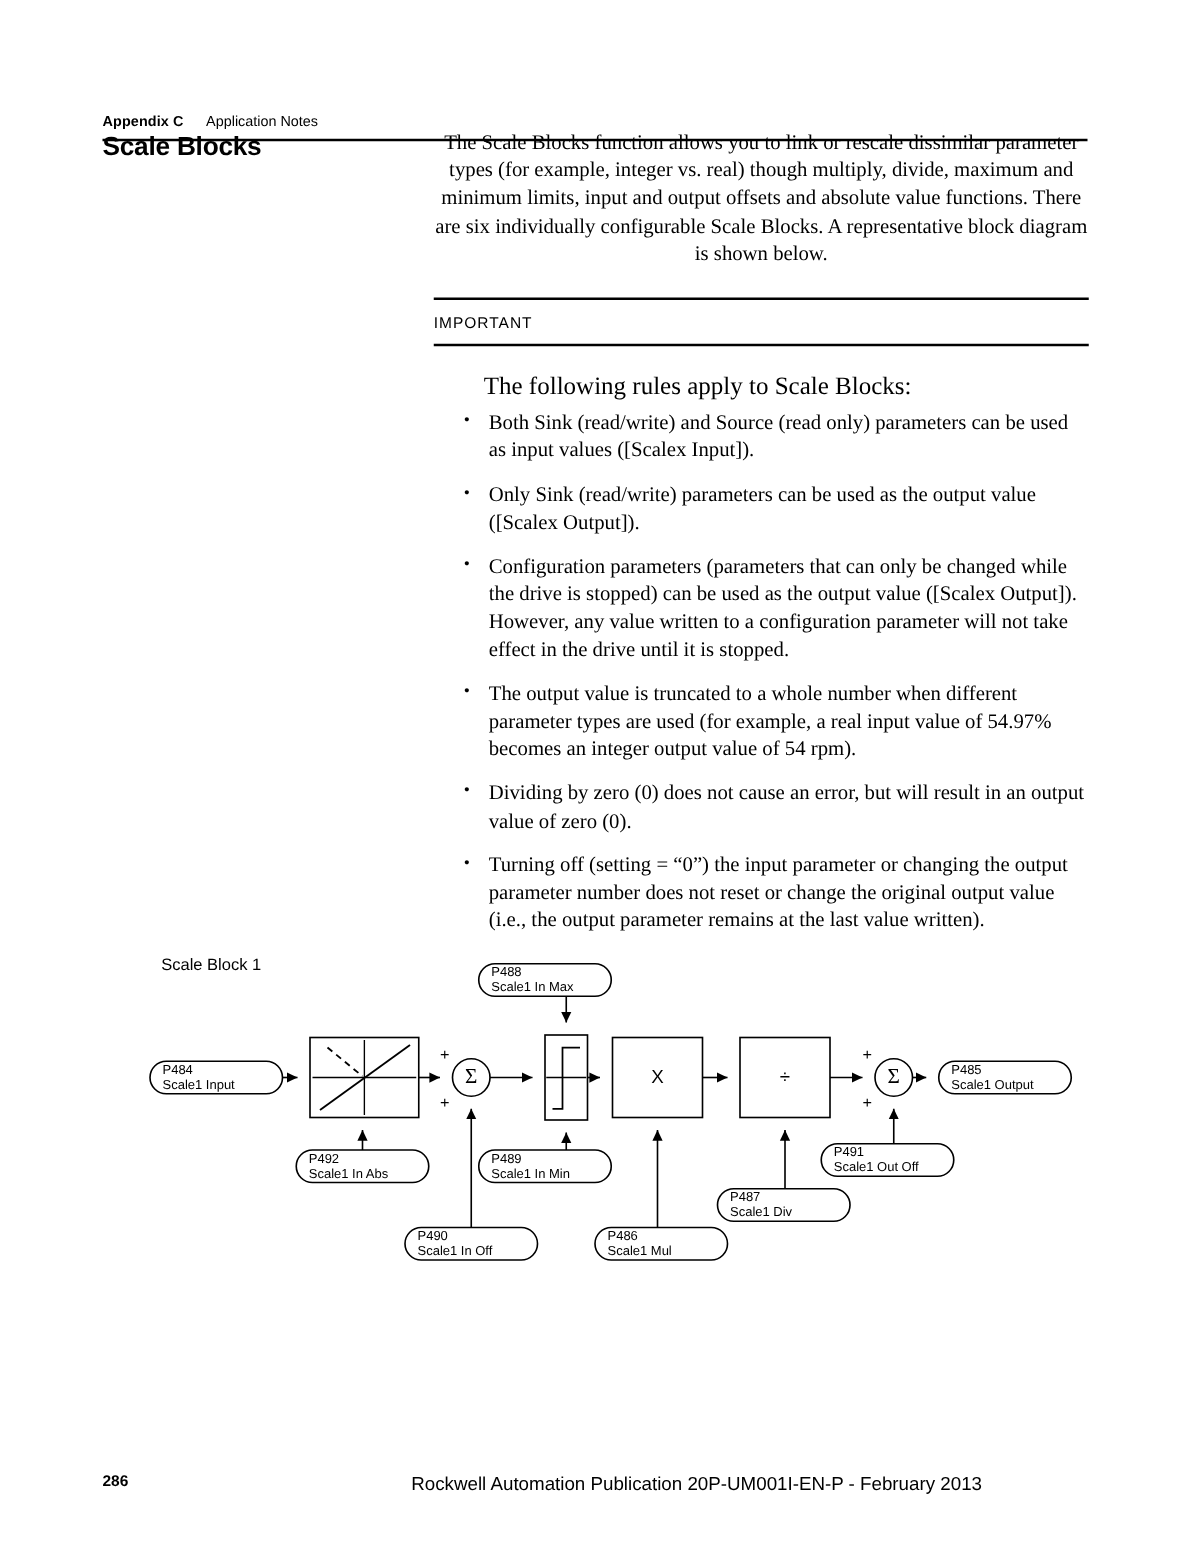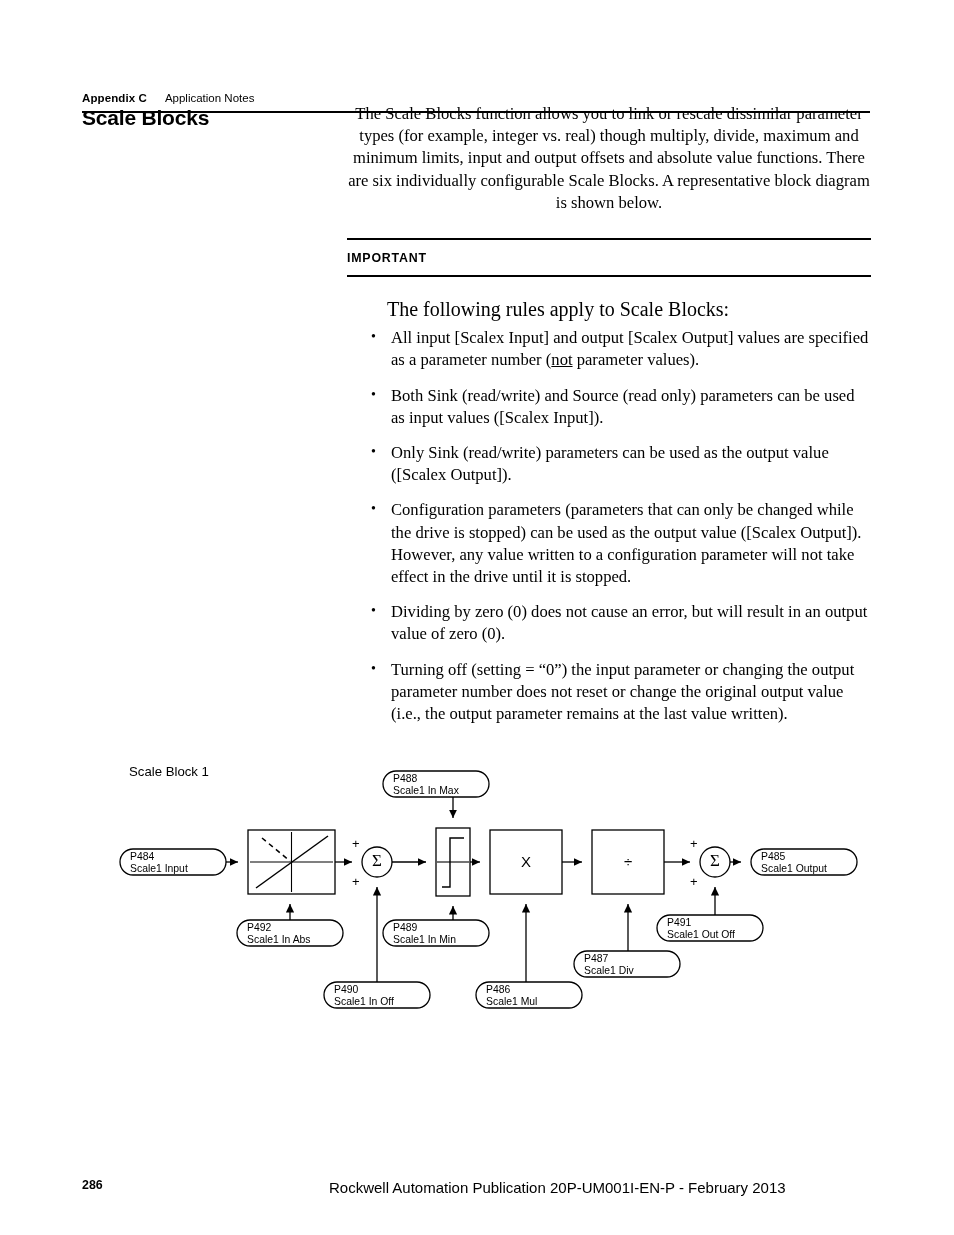--- a/index.html
+++ b/index.html
@@ -78,21 +78,21 @@
     margin-top: 24px;
     border-top: 2.4px solid #000;
     border-bottom: 2.4px solid #000;
     padding: 9px 0 10px 0;
     display: flex;
     align-items: flex-start;
   }
   #important-label {
     flex: 0 0 104px;
     font-family: "Liberation Sans", sans-serif;
-    font-weight: bold;
+    font-weight: normal;
     font-size: 12.4px;
     letter-spacing: 0.8px;
     padding-top: 2px;
   }
   #important-text {
     flex: 1 1 auto;
     font-family: "Liberation Sans", sans-serif;
     font-size: 12.9px;
     line-height: 20.5px;
   }
@@ -201,30 +201,30 @@
   <p class="para">The Scale Blocks function allows you to link or rescale dissimilar parameter types (for example, integer vs. real) though multiply, divide, maximum and minimum limits, input and output offsets and absolute value functions. There are six individually configurable Scale Blocks. A representative block diagram is shown below.</p>
 
   <div id="important-box">
     <div id="important-label">IMPORTANT</div>
   </div>
 
   <div id="rules-intro">The following rules apply to Scale Blocks:</div>
 
   <ul class="rules">
     <li>
-      <span>All input [Scalex Input] and output [Scalex Output] values are specified as a parameter number (</span><span class="u">not</span><span> parameter values).</span>
-    </li>
-    <li>
       <span>Both Sink (read/write) and Source (read only) parameters can be used as input values ([Scalex Input]).</span>
     </li>
     <li>
       <span>Only Sink (read/write) parameters can be used as the output value ([Scalex Output]).</span>
     </li>
     <li>
       <span>Configuration parameters (parameters that can only be changed while the drive is stopped) can be used as the output value ([Scalex Output]). However, any value written to a configuration parameter will not take effect in the drive until it is stopped.</span>
+    </li>
+    <li>
+      <span>The output value is truncated to a whole number when different parameter types are used (for example, a real input value of 54.97% becomes an integer output value of 54 rpm).</span>
     </li>
     <li>
       <span>Dividing by zero (0) does not cause an error, but will result in an output value of zero (0).</span>
     </li>
     <li>
       <span>Turning off (setting = “0”) the input parameter or changing the output parameter number does not reset or change the original output value (i.e., the output parameter remains at the last value written).</span>
     </li>
   </ul>
 </div>
 

